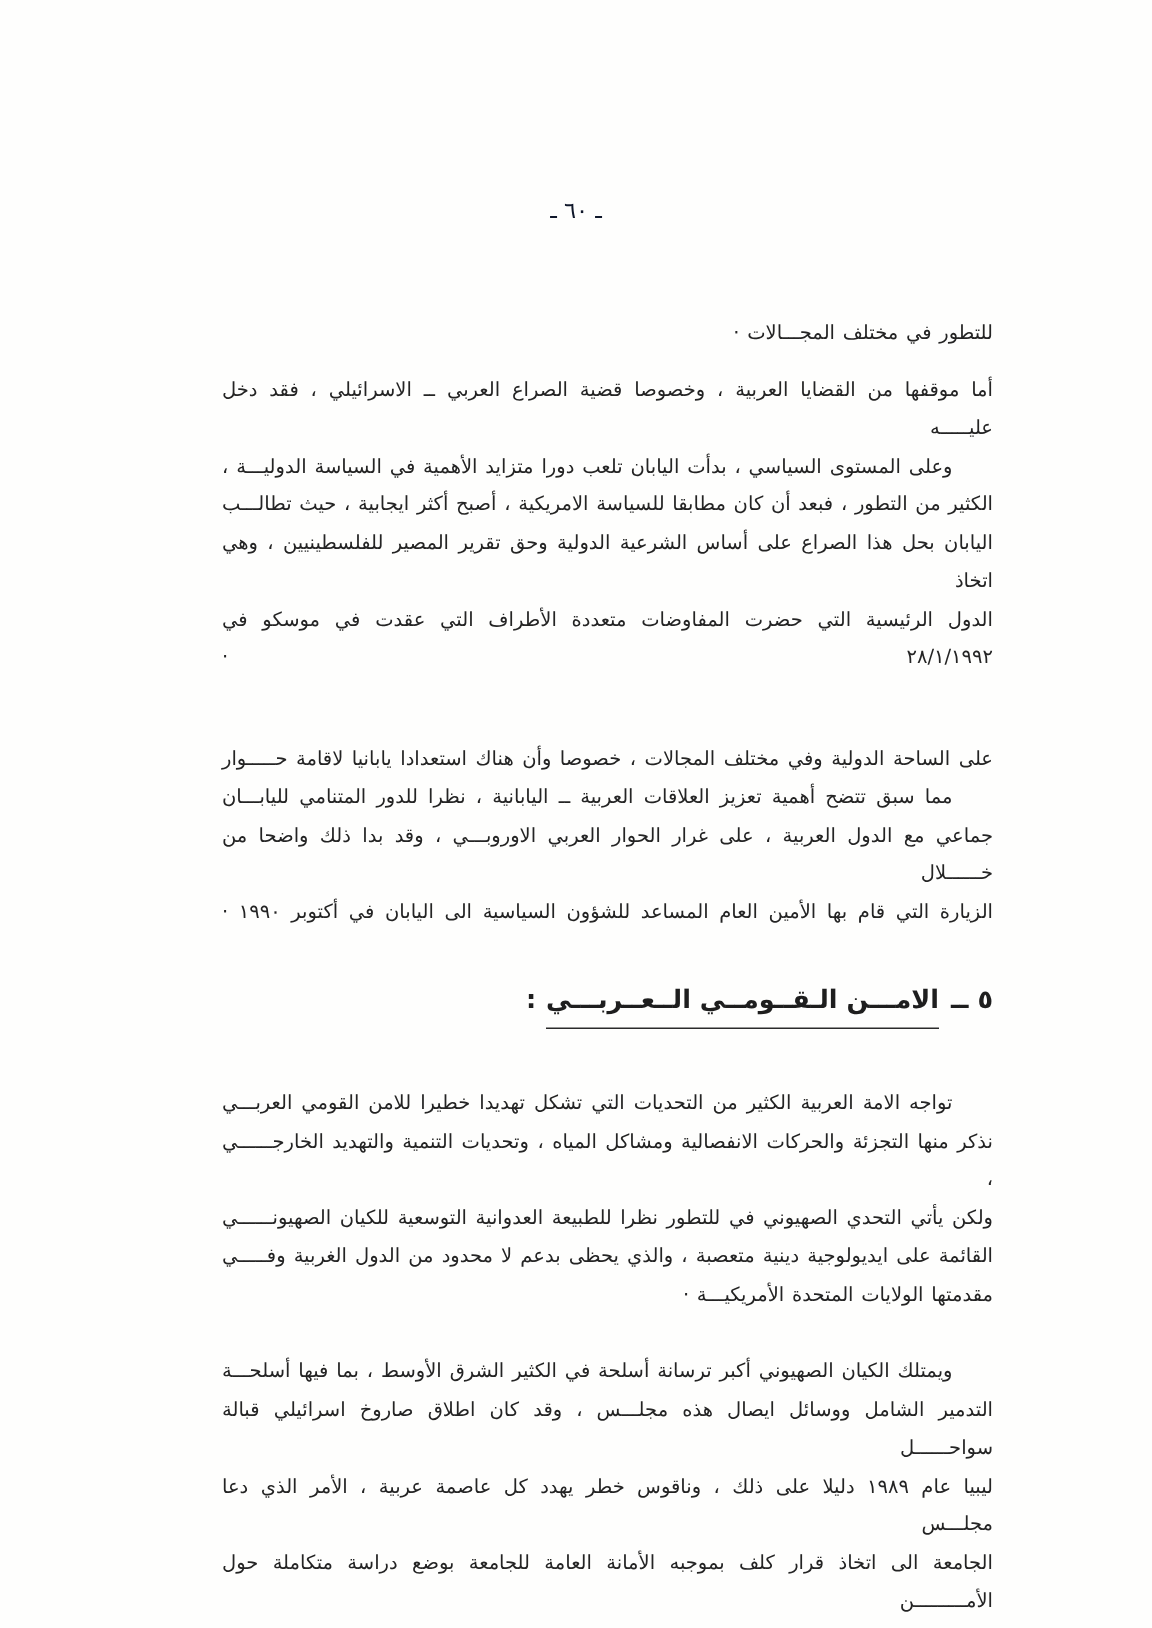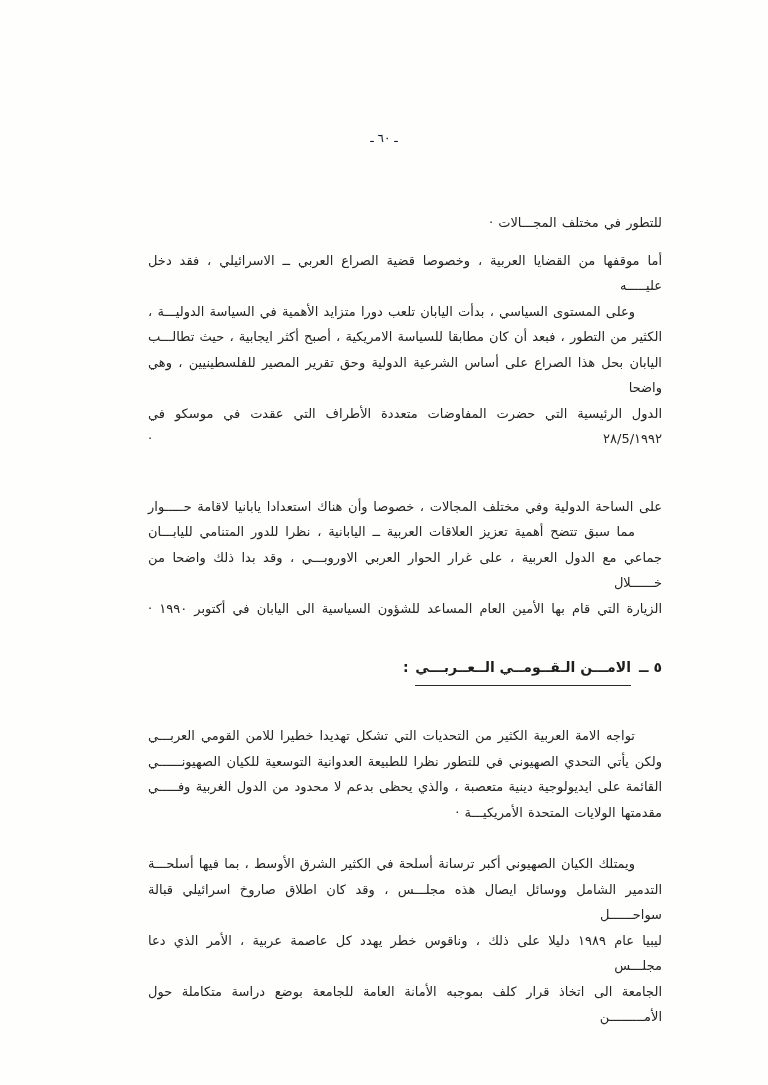--- a/index.html
+++ b/index.html
@@ -16,21 +16,21 @@
     inset: 0;
     background: #fefefd;
     color: #232323;
   }
   .page-number {
     position: absolute;
     top: 131px;
     left: 0;
     width: 100%;
     text-align: center;
-    font-size: 12px;
+    font-size: 15px;
     letter-spacing: 3px;
     color: #0f172a;
     direction: rtl;
   }
   .content {
     position: absolute;
     top: 0;
     right: 106px;
     width: 514px;
     direction: rtl;
@@ -51,21 +51,21 @@
     text-indent: 27px;
   }
   .cont-line {
     margin-top: 210px;
   }
   .para1 { margin-top: 12px; }
   .para2 { margin-top: 42px; }
   .section-heading {
     margin-top: 33px;
     line-height: 27px;
-    font-size: 14px;
+    font-size: 17px;
     font-weight: bold;
     letter-spacing: 0.5px;
     color: #1e1e1e;
   }
   .heading-number {
     display: inline-block;
     margin-left: 8px;
   }
   .heading-underlined {
     display: inline-block;
@@ -87,37 +87,38 @@
   <div class="page-number">ـ  ٦٠  ـ</div>
 
   <div class="content">
 
     <div class="line end cont-line">للتطور في مختلف المجـــالات ·</div>
 
     <div class="para1">
       <div class="line">أما موقفها من القضايا العربية ،  وخصوصا قضية الصراع العربي ــ الاسرائيلي ،  فقد دخل عليـــــه</div>
       <div class="line indent">وعلى المستوى السياسي ،  بدأت اليابان تلعب دورا متزايد الأهمية في السياسة الدوليـــة ،</div>
       <div class="line">الكثير من التطور ،  فبعد أن كان مطابقا للسياسة الامريكية ،  أصبح أكثر ايجابية ،  حيث تطالـــب</div>
-      <div class="line">اليابان بحل هذا الصراع على أساس الشرعية الدولية وحق تقرير المصير للفلسطينيين ،  وهي واضحا</div>
-      <div class="line">الدول الرئيسية التي حضرت المفاوضات متعددة الأطراف التي عقدت في موسكو في ٢٨/5/١٩٩٢ ·</div>
+      <div class="line">اليابان بحل هذا الصراع على أساس الشرعية الدولية وحق تقرير المصير للفلسطينيين ،  وهي اتخاذ</div>
+      <div class="line">الدول الرئيسية التي حضرت المفاوضات متعددة الأطراف التي عقدت في موسكو في ٢٨/١/١٩٩٢ ·</div>
     </div>
 
     <div class="para2">
       <div class="line">على الساحة الدولية وفي مختلف المجالات ،   خصوصا وأن هناك استعدادا يابانيا لاقامة حـــــوار</div>
       <div class="line indent">مما سبق تتضح أهمية تعزيز العلاقات العربية ــ اليابانية ،  نظرا للدور المتنامي لليابـــان</div>
       <div class="line">جماعي مع الدول العربية ،  على غرار الحوار العربي الاوروبـــي ،  وقد بدا ذلك واضحا من خــــــلال</div>
       <div class="line">الزيارة التي قام بها الأمين العام المساعد للشؤون السياسية الى اليابان في أكتوبر ١٩٩٠ ·</div>
     </div>
 
     <div class="section-heading">
       <span class="heading-number">٥ ــ</span><span class="heading-underlined">الامـــن الـقــومــي الــعــربـــي</span><span class="heading-colon">:</span>
     </div>
 
     <div class="para3">
       <div class="line indent">تواجه الامة العربية الكثير من التحديات التي تشكل تهديدا خطيرا للامن القومي العربـــي</div>
+      <div class="line">نذكر منها التجزئة والحركات الانفصالية ومشاكل المياه ،   وتحديات التنمية والتهديد الخارجــــــي ،</div>
       <div class="line">ولكن يأتي التحدي الصهيوني في للتطور نظرا للطبيعة العدوانية التوسعية للكيان الصهيونــــــي</div>
       <div class="line">القائمة على ايديولوجية دينية متعصبة ،  والذي يحظى بدعم لا محدود من الدول الغربية وفـــــي</div>
       <div class="line end">مقدمتها الولايات المتحدة الأمريكيـــة ·</div>
     </div>
 
     <div class="para4">
       <div class="line indent">ويمتلك الكيان الصهيوني أكبر ترسانة أسلحة في الكثير الشرق الأوسط ،  بما فيها أسلحـــة</div>
       <div class="line">التدمير الشامل ووسائل ايصال هذه مجلـــس ،  وقد كان اطلاق صاروخ اسرائيلي قبالة سواحــــــل</div>
       <div class="line">ليبيا عام ١٩٨٩ دليلا على ذلك ،  وناقوس خطر يهدد كل عاصمة عربية ،  الأمر الذي دعا مجلـــس</div>
       <div class="line">الجامعة الى اتخاذ قرار كلف بموجبه الأمانة العامة للجامعة بوضع دراسة متكاملة حول الأمـــــــــن</div>

